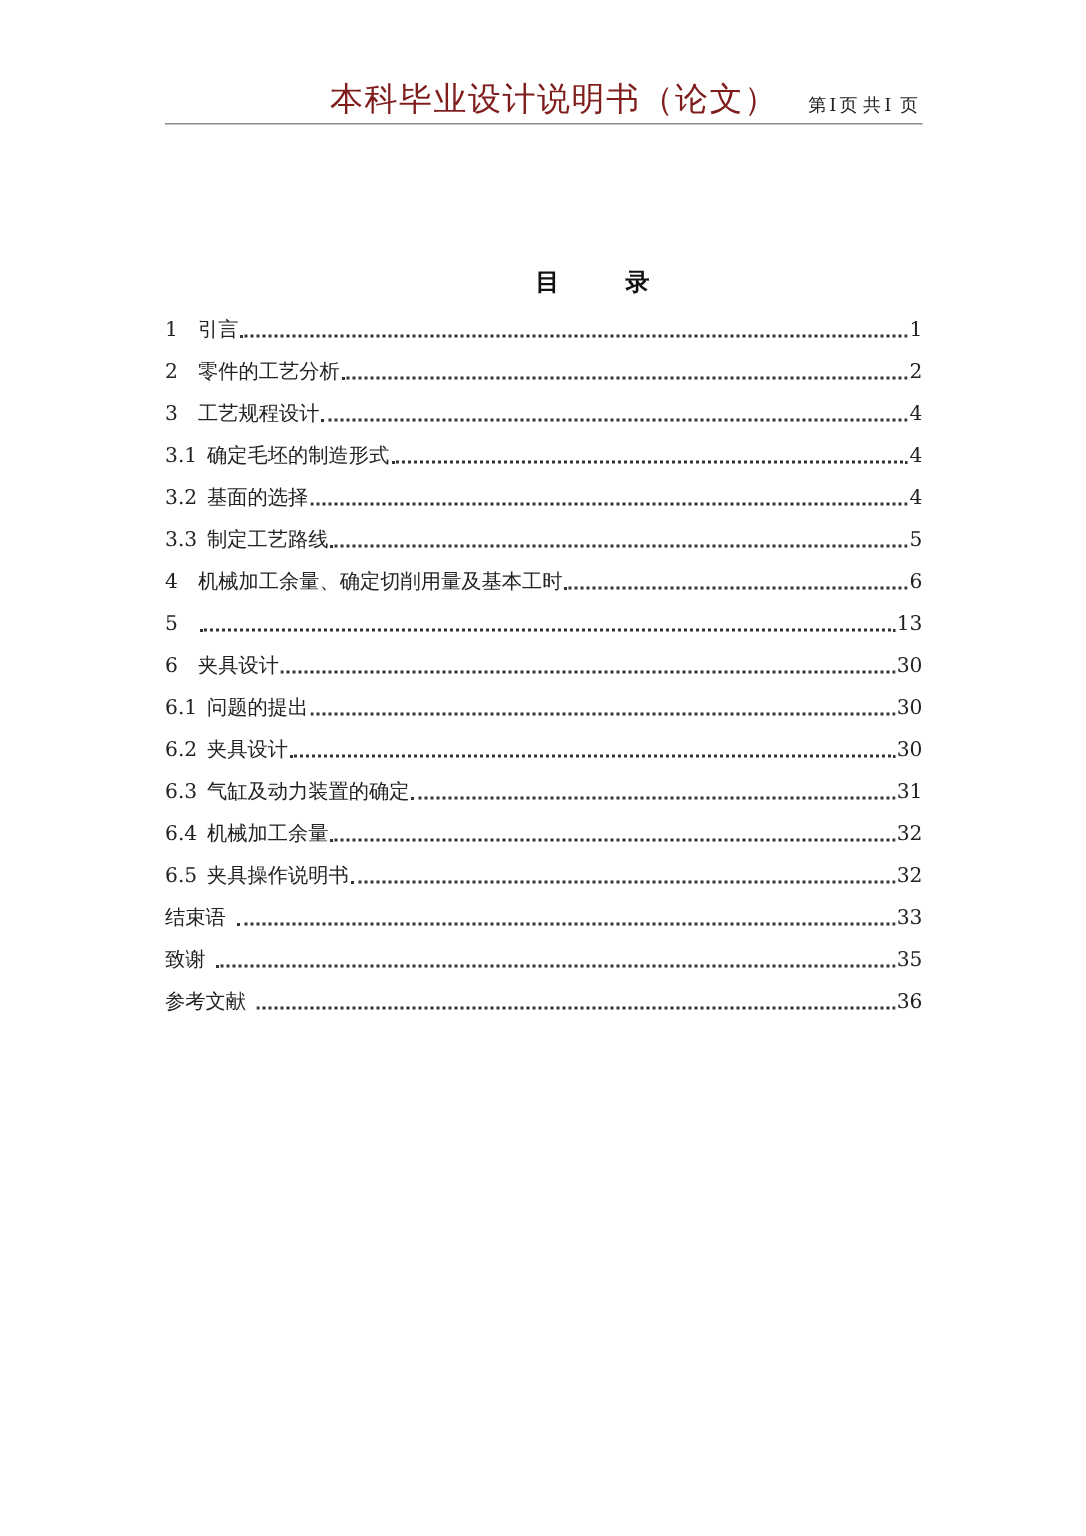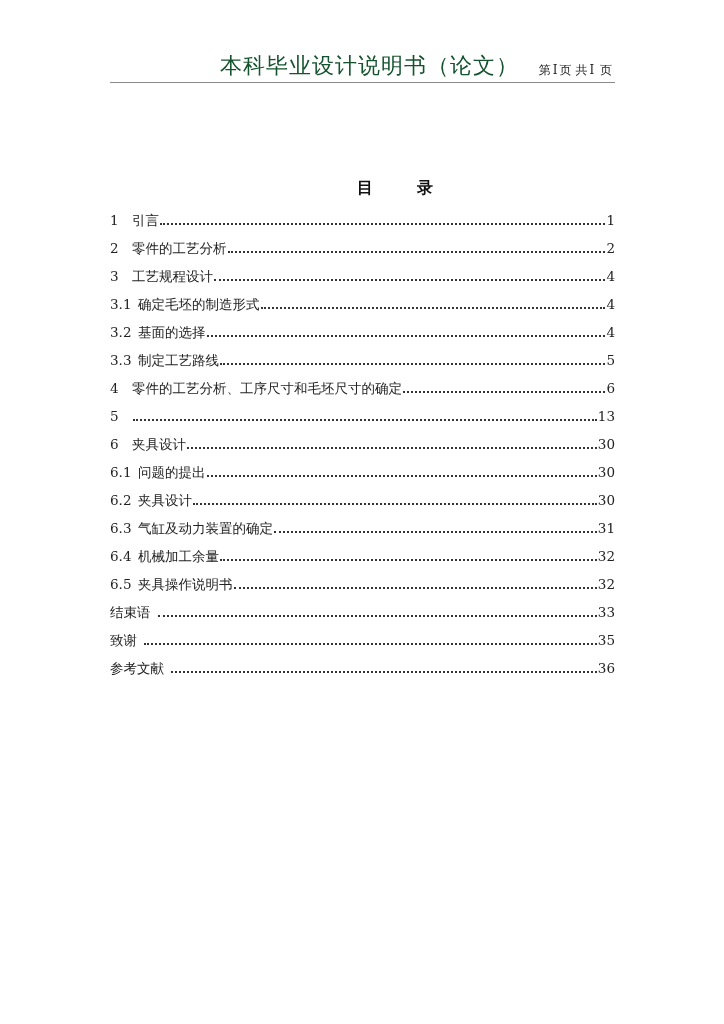--- a/index.html
+++ b/index.html
@@ -29,21 +29,21 @@
     width: 505px;
     height: 32px;
     border-bottom: 1px solid #8a8a8a;
   }
   .header-title {
     position: absolute;
     left: 110px;
     top: 1px;
     font-size: 22px;
     letter-spacing: 1px;
-    color: #14532d;
+    color: #7f1d1d;
     white-space: nowrap;
     font-family: "DejaVu Serif", "Liberation Serif", serif;
   }
   .header-pageinfo {
     position: absolute;
     right: 2px;
     top: 12px;
     font-size: 12px;
     color: #222;
     white-space: nowrap;
@@ -153,21 +153,21 @@
       <span class="toc-page">4</span>
     </div>
     <div class="toc-entry">
       <span class="toc-num lvl2">3.3</span>
       <span class="toc-label">制定工艺路线</span>
       <span class="toc-dots"></span>
       <span class="toc-page">5</span>
     </div>
     <div class="toc-entry">
       <span class="toc-num lvl1">4</span>
-      <span class="toc-label">零件的工艺分析、工序尺寸和毛坯尺寸的确定</span>
+      <span class="toc-label">机械加工余量、确定切削用量及基本工时</span>
       <span class="toc-dots"></span>
       <span class="toc-page">6</span>
     </div>
     <div class="toc-entry">
       <span class="toc-num lvl1">5</span>
       <span class="toc-dots"></span>
       <span class="toc-page">13</span>
     </div>
     <div class="toc-entry">
       <span class="toc-num lvl1">6</span>

